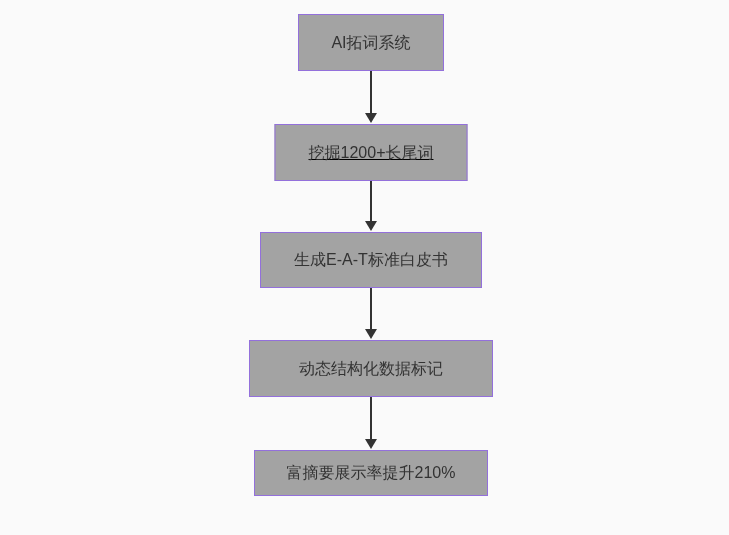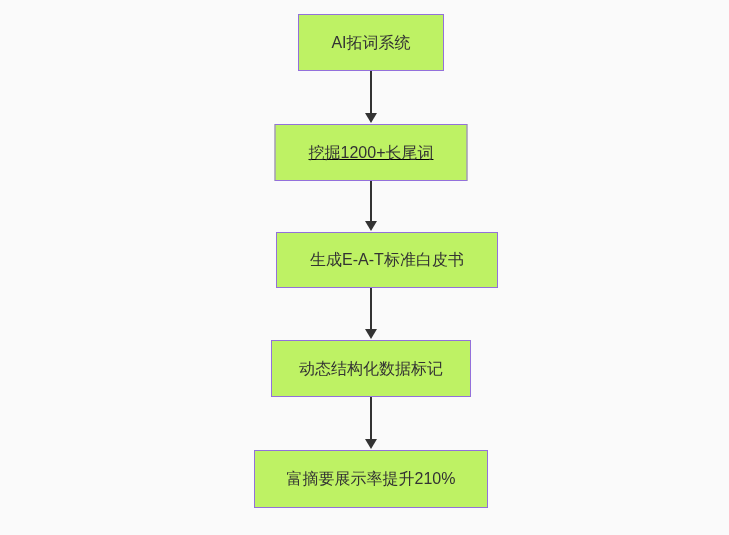--- a/index.html
+++ b/index.html
@@ -15,21 +15,21 @@
   }
   .canvas {
     position: relative;
     width: 729px;
     height: 535px;
   }
   .node {
     position: absolute;
     left: 371px;
     transform: translateX(-50%);
-    background: #bef264;
+    background: #a3a3a3;
     border: 1px solid #9370DB;
     box-sizing: border-box;
     display: flex;
     align-items: center;
     justify-content: center;
   }
   .node span {
     color: #333333;
     font-size: 16px;
     line-height: 1.2;
@@ -73,35 +73,35 @@
 
   <div class="node" style="top:124px; width:193px; height:57px;text-decoration:underline;">
     <span>挖掘1200+长尾词</span>
   </div>
 
   <div class="edge" style="top:181px; height:50px;">
     <div class="line"></div>
     <div class="arrowhead"></div>
   </div>
 
-  <div class="node" style="top:232px; width:222px; height:56px;margin-left:16px;">
+  <div class="node" style="top:232px; width:222px; height:56px;">
     <span>生成E-A-T标准白皮书</span>
   </div>
 
   <div class="edge" style="top:288px; height:51px;">
     <div class="line"></div>
     <div class="arrowhead"></div>
   </div>
 
-  <div class="node" style="top:340px; width:200px; height:57px;">
+  <div class="node" style="top:340px; width:244px; height:57px;">
     <span>动态结构化数据标记</span>
   </div>
 
   <div class="edge" style="top:397px; height:52px;">
     <div class="line"></div>
     <div class="arrowhead"></div>
   </div>
 
-  <div class="node" style="top:450px; width:234px; height:58px;">
+  <div class="node" style="top:450px; width:234px; height:46px;">
     <span>富摘要展示率提升210%</span>
   </div>
 
 </div>
 
 </body></html>

